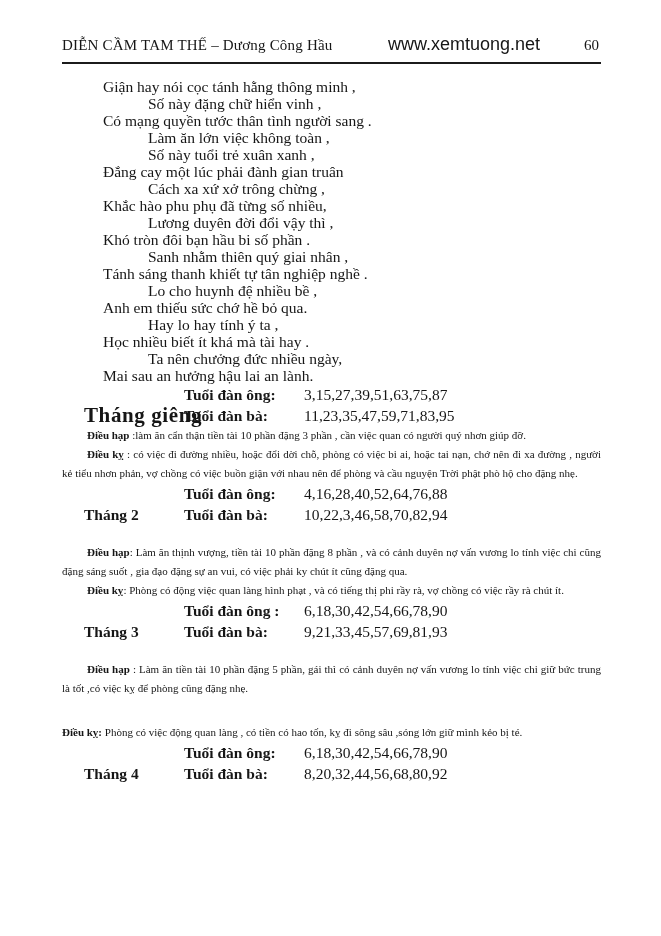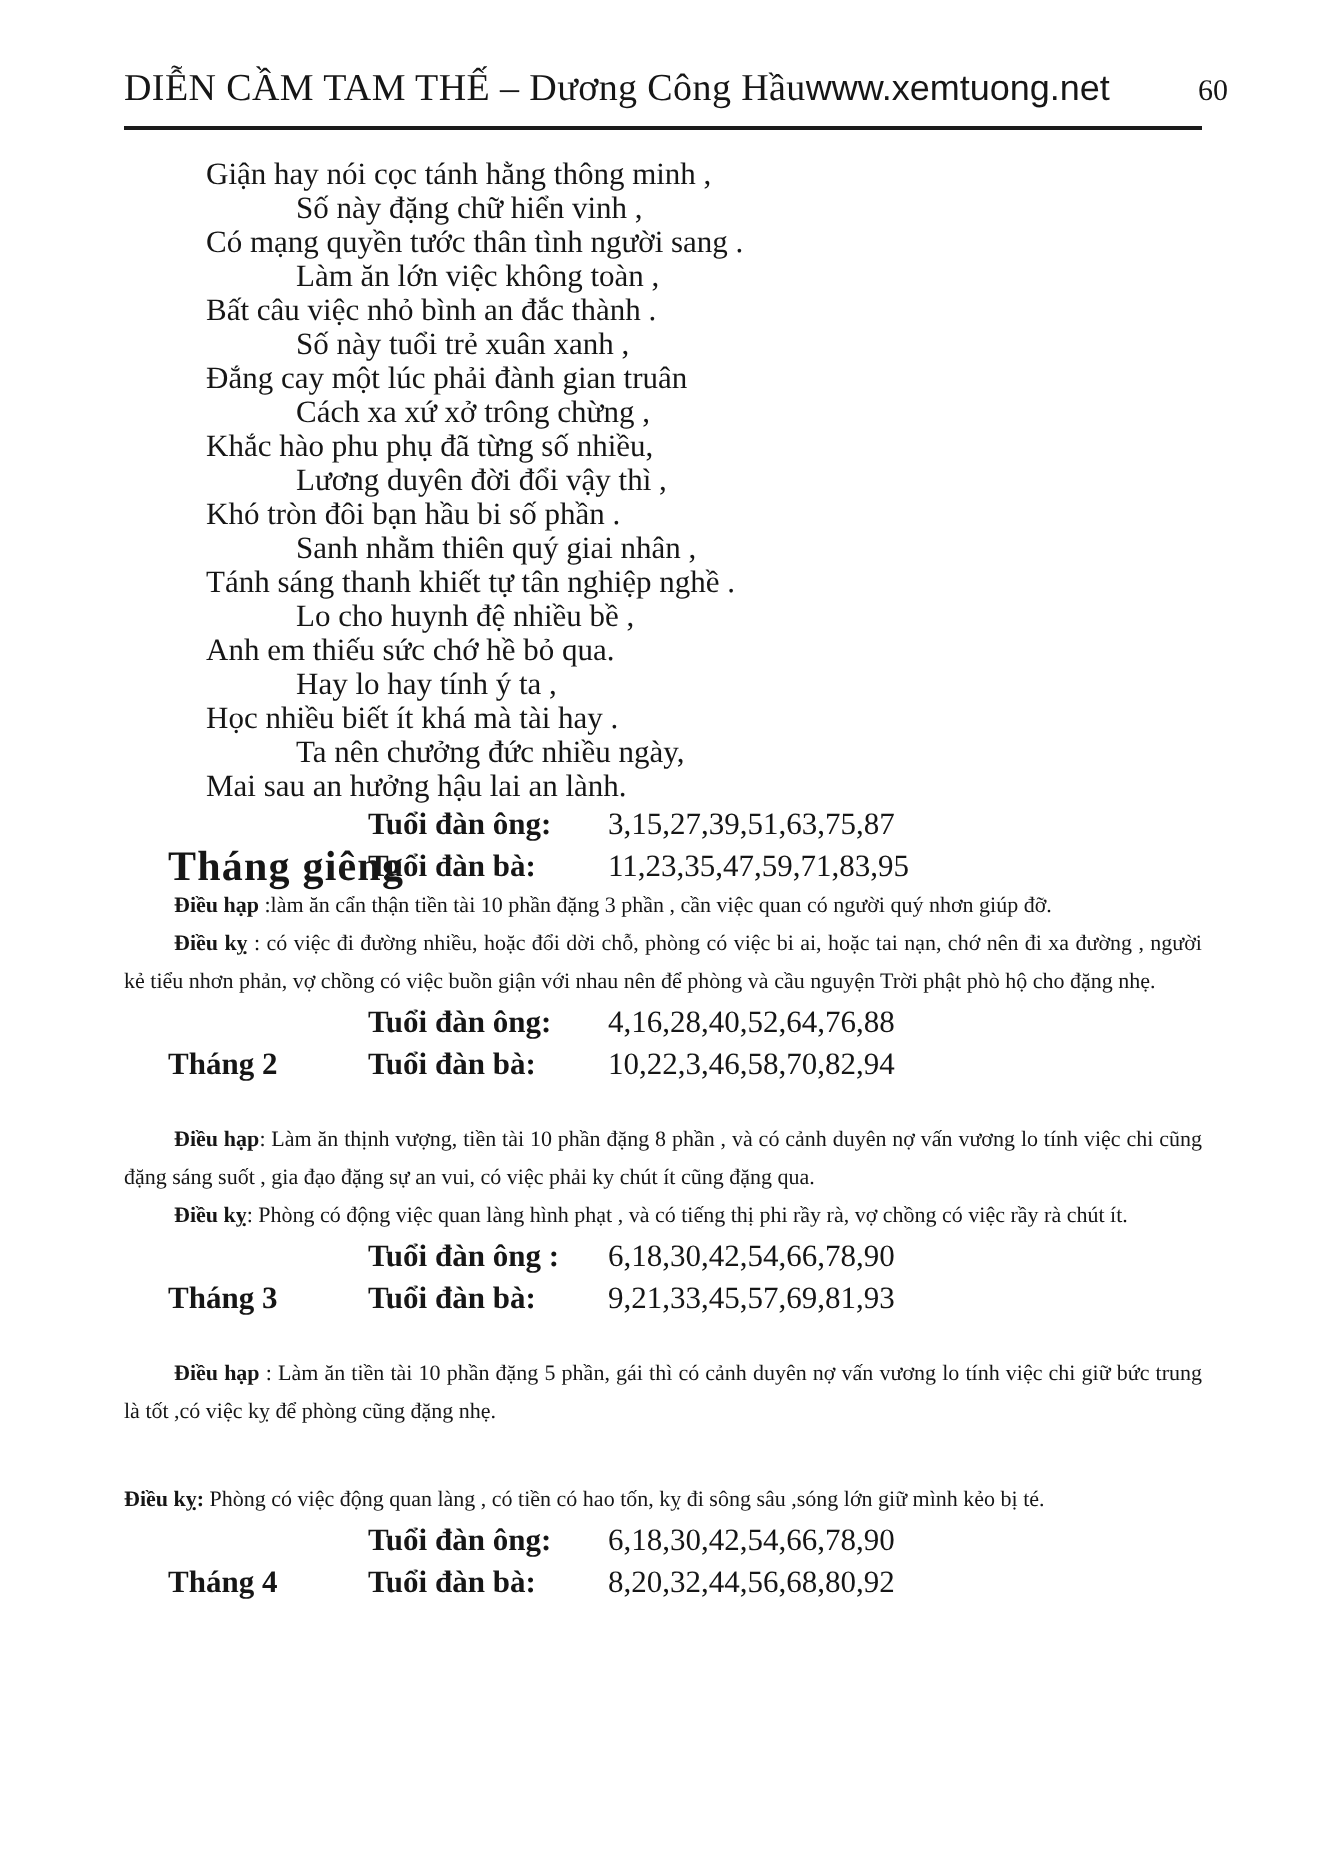--- a/index.html
+++ b/index.html
@@ -21,21 +21,21 @@
   }
   
   .page-header {
     display: flex;
     justify-content: space-between;
     align-items: baseline;
     border-bottom: 2px solid #1b1b1b;
     padding-bottom: 7px;
   }
   .page-header .title {
-    font-size: 19px;
+    font-size: 15px;
     letter-spacing: 0.2px;
     white-space: nowrap;
   }
   .header-right {
     display: flex;
     align-items: baseline;
     gap: 44px;
     padding-right: 2px;
   }
   .site-url {
@@ -101,21 +101,20 @@
       <span class="site-url">www.xemtuong.net</span>
       <span class="page-num">60</span>
     </span>
   </div>
 
   <div class="poem">
     <div class="poem-line ind-a">Giận hay nói cọc tánh hằng thông minh ,</div>
     <div class="poem-line ind-b">Số này đặng chữ hiển vinh ,</div>
     <div class="poem-line ind-a">Có mạng quyền tước thân tình người sang .</div>
     <div class="poem-line ind-b">Làm ăn lớn việc không toàn ,</div>
-    <div class="poem-line ind-a">Bất câu việc nhỏ bình an đắc thành .</div>
     <div class="poem-line ind-b">Số này tuổi trẻ xuân xanh ,</div>
     <div class="poem-line ind-a">Đắng cay một lúc phải đành gian truân</div>
     <div class="poem-line ind-b">Cách xa xứ xở trông chừng ,</div>
     <div class="poem-line ind-a">Khắc hào phu phụ đã từng số nhiều,</div>
     <div class="poem-line ind-b">Lương duyên đời đổi vậy thì ,</div>
     <div class="poem-line ind-a">Khó tròn đôi bạn hầu bi số phần .</div>
     <div class="poem-line ind-b">Sanh nhằm thiên quý giai nhân ,</div>
     <div class="poem-line ind-a">Tánh sáng thanh khiết tự tân nghiệp nghề .</div>
     <div class="poem-line ind-b">Lo cho huynh đệ nhiều bề ,</div>
     <div class="poem-line ind-a">Anh em thiếu sức chớ hề bỏ qua.</div>

